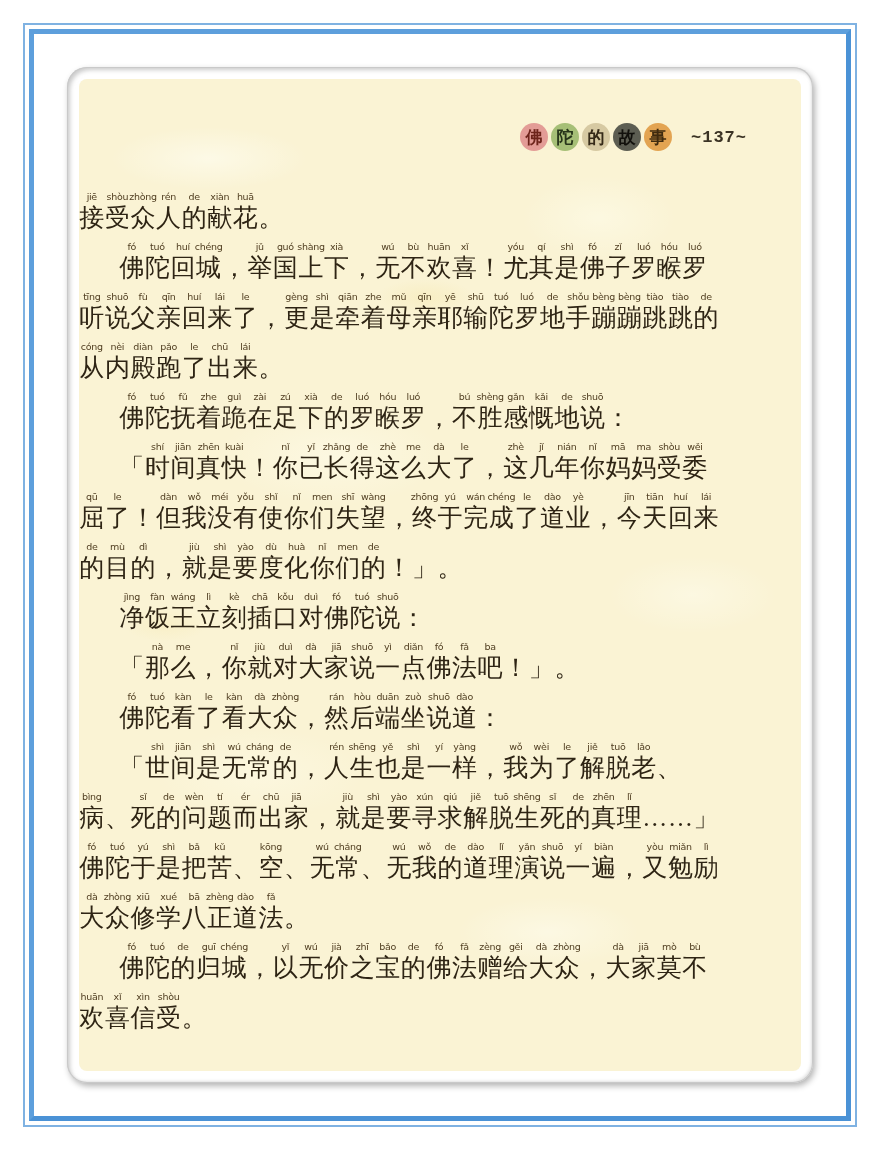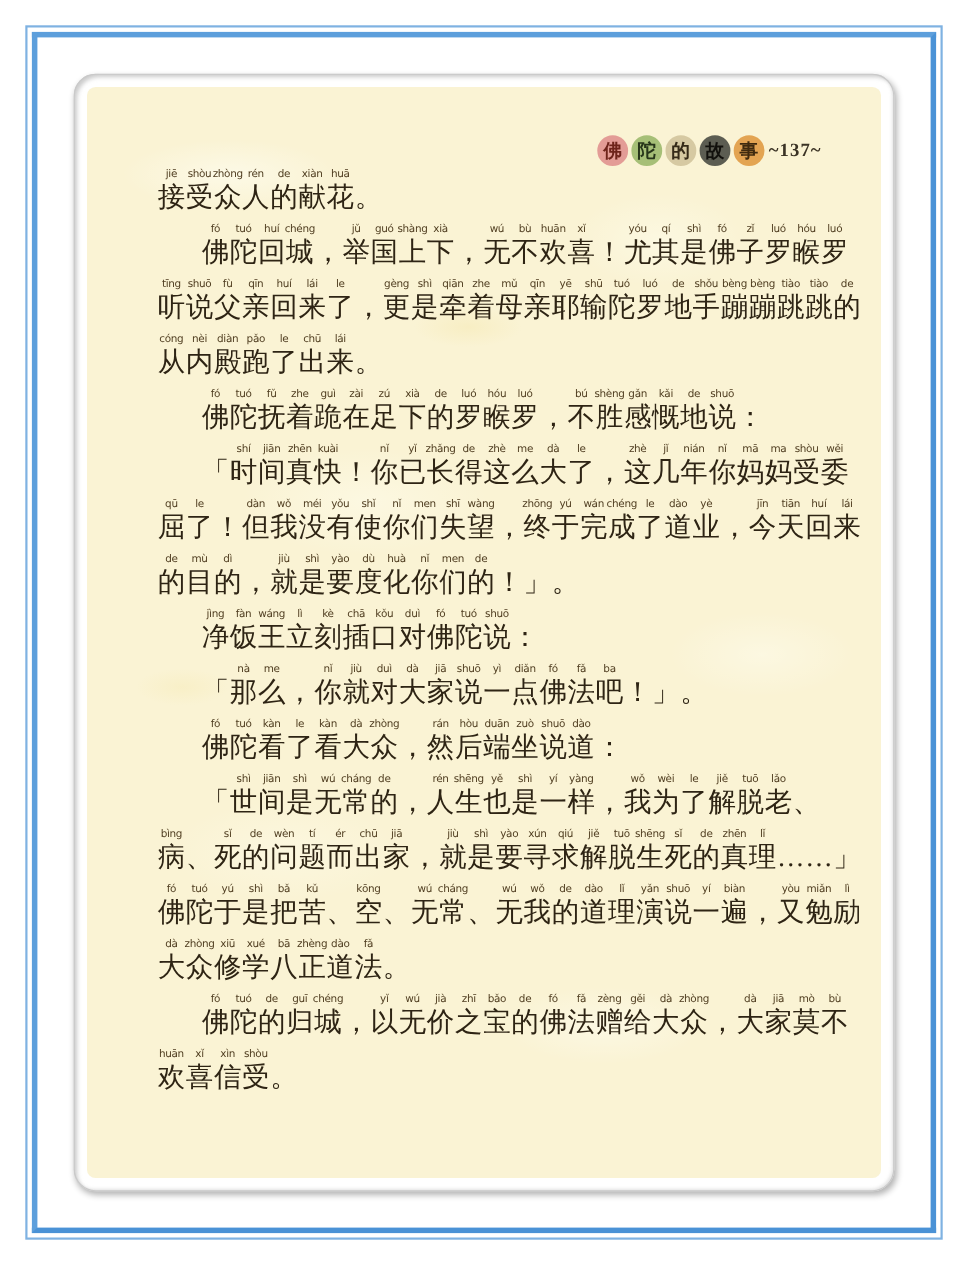--- a/index.html
+++ b/index.html
@@ -34,26 +34,26 @@
              radial-gradient(ellipse 60px 24px at 12% 55%,  rgba(246,234,180,.40), transparent 70%);
            overflow:hidden; }
 
   
   .header { display:flex; justify-content:flex-end; align-items:center;
             padding:44px 54px 0 0; }
   .title-badges { display:flex; gap:3px; }
   .badge { width:28px; height:28px; border-radius:50%;
            display:flex; align-items:center; justify-content:center;
            font-size:17px; font-weight:bold; }
-  .page-no { margin-left:4px; font-size:17px; font-weight:bold;
+  .page-no { margin-left:19px; font-size:17px; font-weight:bold;
              color:#3b3325; letter-spacing:1px;
-             font-family:Liberation Serif, serif; }
+             font-family:Liberation Mono, monospace; }
 
   
-  .text-area { padding-left:64px; padding-right:16px; }
+  .text-area { margin-top:38px; padding-right:16px; }
   .line { position:relative; height:50px; padding-top:14px; white-space:nowrap; }
   .line.indent { padding-left:40px; }
   .tok { position:relative; display:inline-block; width:25.6px; text-align:center;
          vertical-align:top; }
   .tok .py { position:absolute; top:-12px; left:50%; transform:translateX(-50%);
              font-size:9.5px; letter-spacing:-0.3px; white-space:nowrap;
              color:#4f3d20; font-family:"DejaVu Sans",sans-serif; }
   .tok .ch { display:inline-block; font-size:25px; line-height:1.2; color:#2e2414; }
 </style>
 </head>

